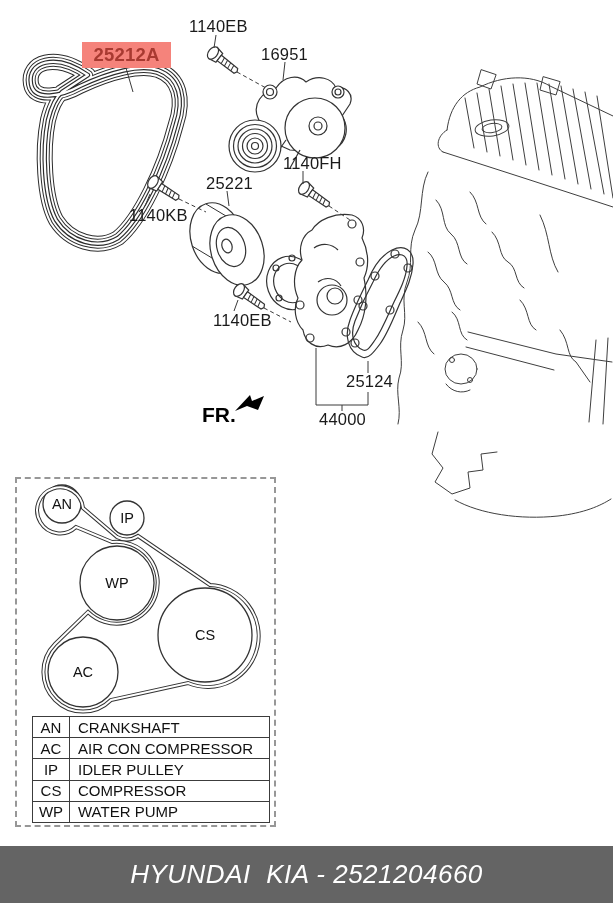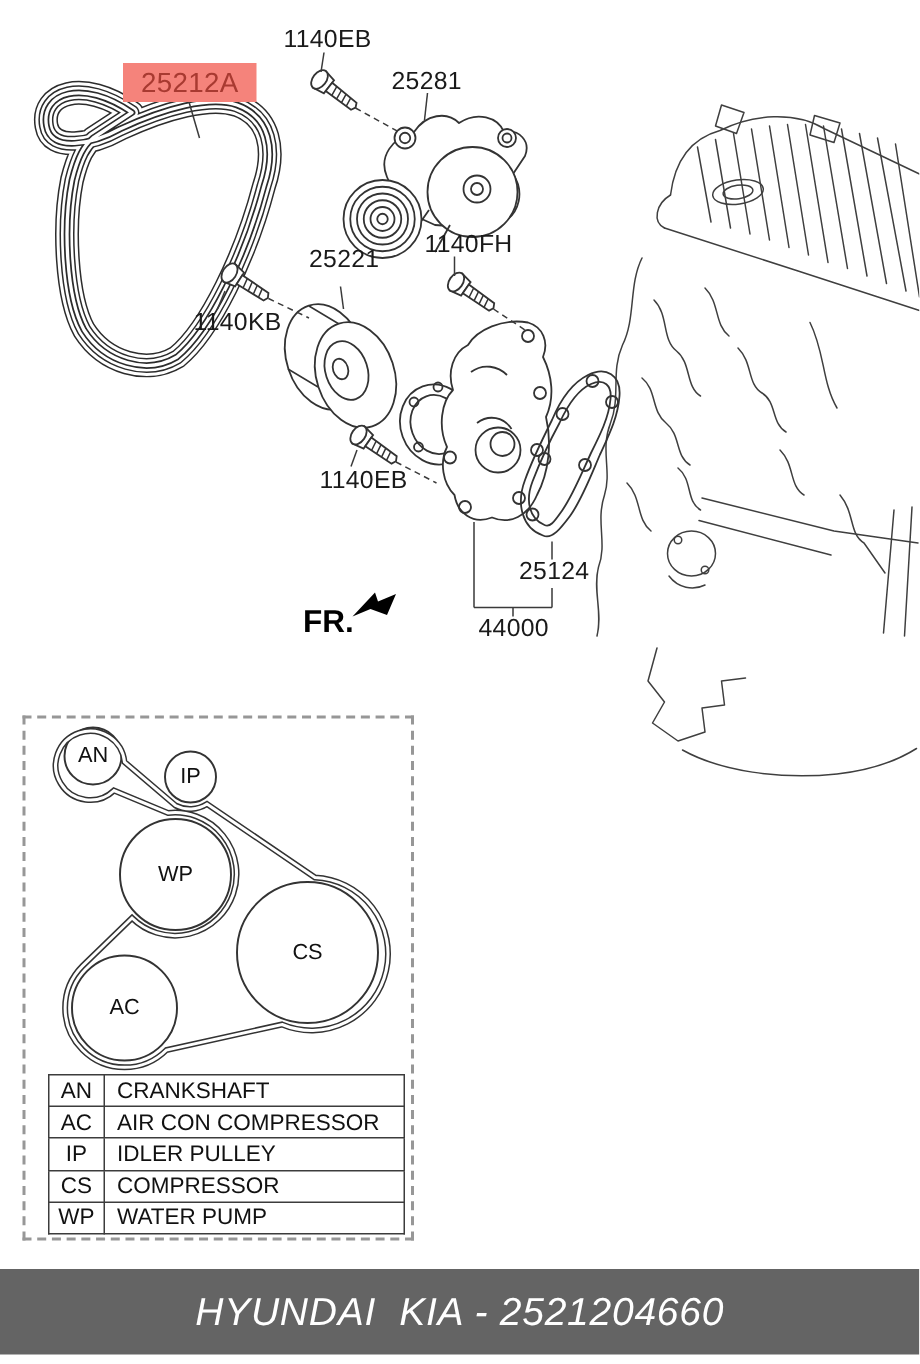--- a/index.html
+++ b/index.html
@@ -1,21 +1,21 @@
 <!DOCTYPE html>
 <html><head>
 <meta charset="utf-8">
 <style>
   html,body{margin:0;padding:0;background:#ffffff;}
   .stage{position:relative;width:613px;height:909px;background:#fff;overflow:hidden;
          font-family:"Liberation Sans",sans-serif;}
   svg.art{position:absolute;left:0;top:0;}
   .callout{position:absolute;font-size:16.5px;color:#1a1a1a;letter-spacing:.2px;white-space:nowrap;}
   .callout.hl{background:#f5837b;color:#a83a31;width:89px;height:26px;display:flex;
-              align-items:center;justify-content:center;font-size:18.5px;}
+              align-items:center;justify-content:center;font-size:18.5px;font-weight:bold;}
   .fr{position:absolute;font-size:21px;font-weight:bold;color:#000;}
   .routing-box{position:absolute;left:15px;top:477px;width:261px;height:350px;
                border:2px dashed #979797;box-sizing:border-box;}
   .pulley-label{position:absolute;transform:translate(-50%,-50%);font-size:14.5px;color:#111;}
   table.legend{position:absolute;left:32px;top:716px;width:238px;border-collapse:collapse;
                font-size:15px;color:#111;}
   table.legend td{border:1.4px solid #3c3c3c;height:20.2px;padding:0 0 0 8px;}
   table.legend td.code{width:36px;text-align:center;padding:0;}
   .footer{position:absolute;left:0;top:846px;width:613px;height:57px;background:#646464;
           display:flex;align-items:center;justify-content:center;gap:48px;}
@@ -199,23 +199,23 @@
       <path d="M 83,508 A 23 23 0 1 0 76,527 L 112,542 A 41 41 0 1 1 88,612
                L 55,644 A 39 39 0 0 0 111,700 L 188,683 A 51 51 0 1 0 210,585
                L 138,536 A 21 21 0 0 1 117,537 Z" stroke="#333" stroke-width="4"></path>
       <path d="M 83,508 A 23 23 0 1 0 76,527 L 112,542 A 41 41 0 1 1 88,612
                L 55,644 A 39 39 0 0 0 111,700 L 188,683 A 51 51 0 1 0 210,585
                L 138,536 A 21 21 0 0 1 117,537 Z" stroke="#fff" stroke-width="2"></path>
     </g>
   </svg>
 
   <div class="callout" style="left:189px;top:17px">1140EB</div>
-  <div class="callout" style="left:261px;top:45px">25281</div>
+  <div class="callout" style="left:261px;top:45px">16951</div>
   <div class="callout hl" style="left:82px;top:42px">25212A</div>
-  <div class="callout" style="left:206px;top:164px">25221</div>
+  <div class="callout" style="left:206px;top:174px">25221</div>
   <div class="callout" style="left:129px;top:206px">1140KB</div>
   <div class="callout" style="left:283px;top:154px">1140FH</div>
   <div class="callout" style="left:213px;top:311px">1140EB</div>
   <div class="callout" style="left:346px;top:372px">25124</div>
   <div class="callout" style="left:319px;top:410px">44000</div>
   <div class="fr" style="left:202px;top:403px">FR.</div>
 
   <div class="routing-box"></div>
   <div class="pulley-label" style="left:62px;top:504px">AN</div>
   <div class="pulley-label" style="left:127px;top:518px">IP</div>

